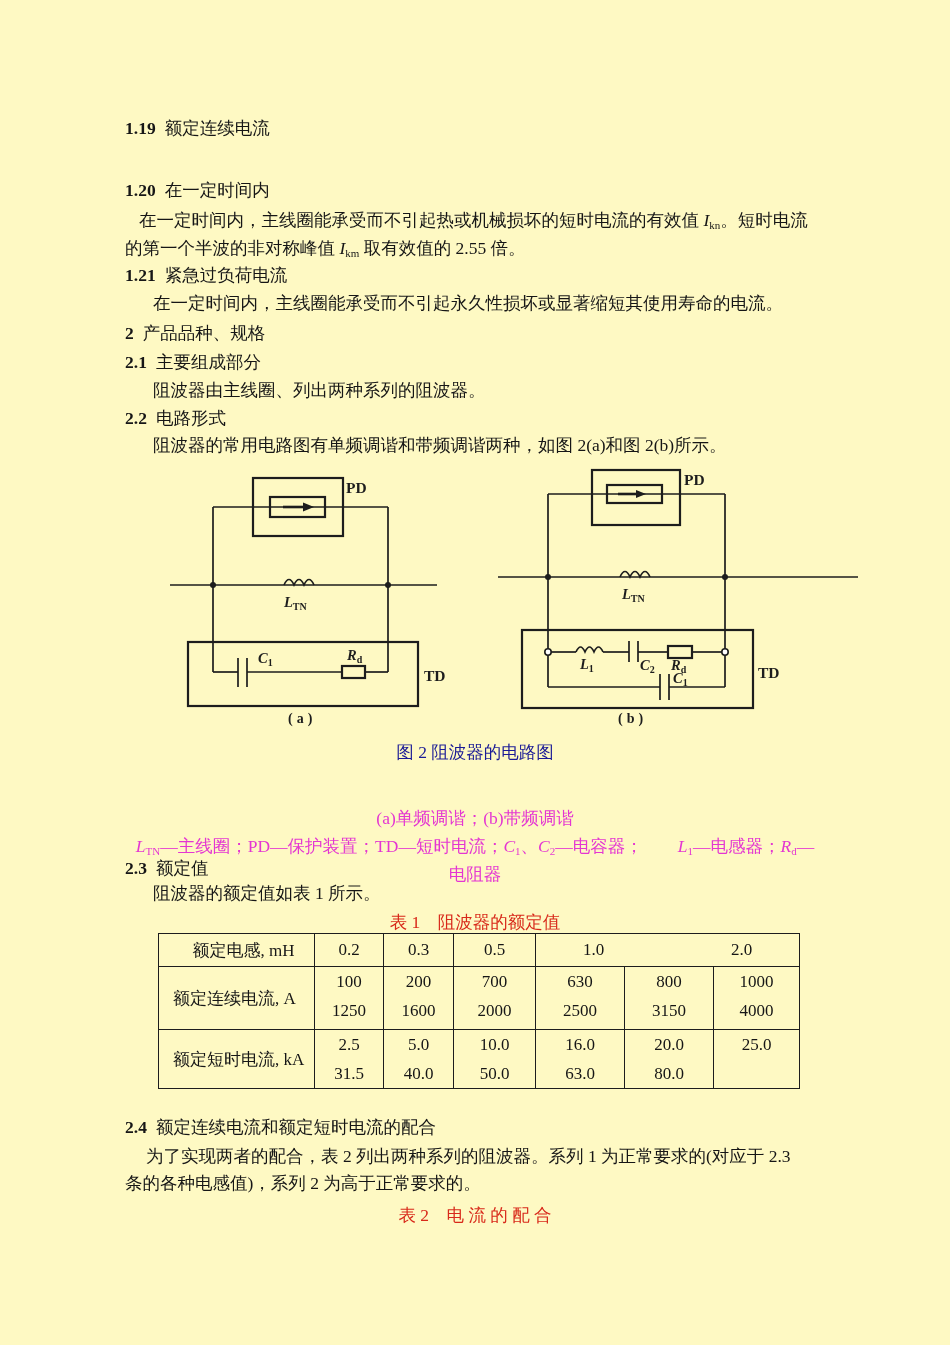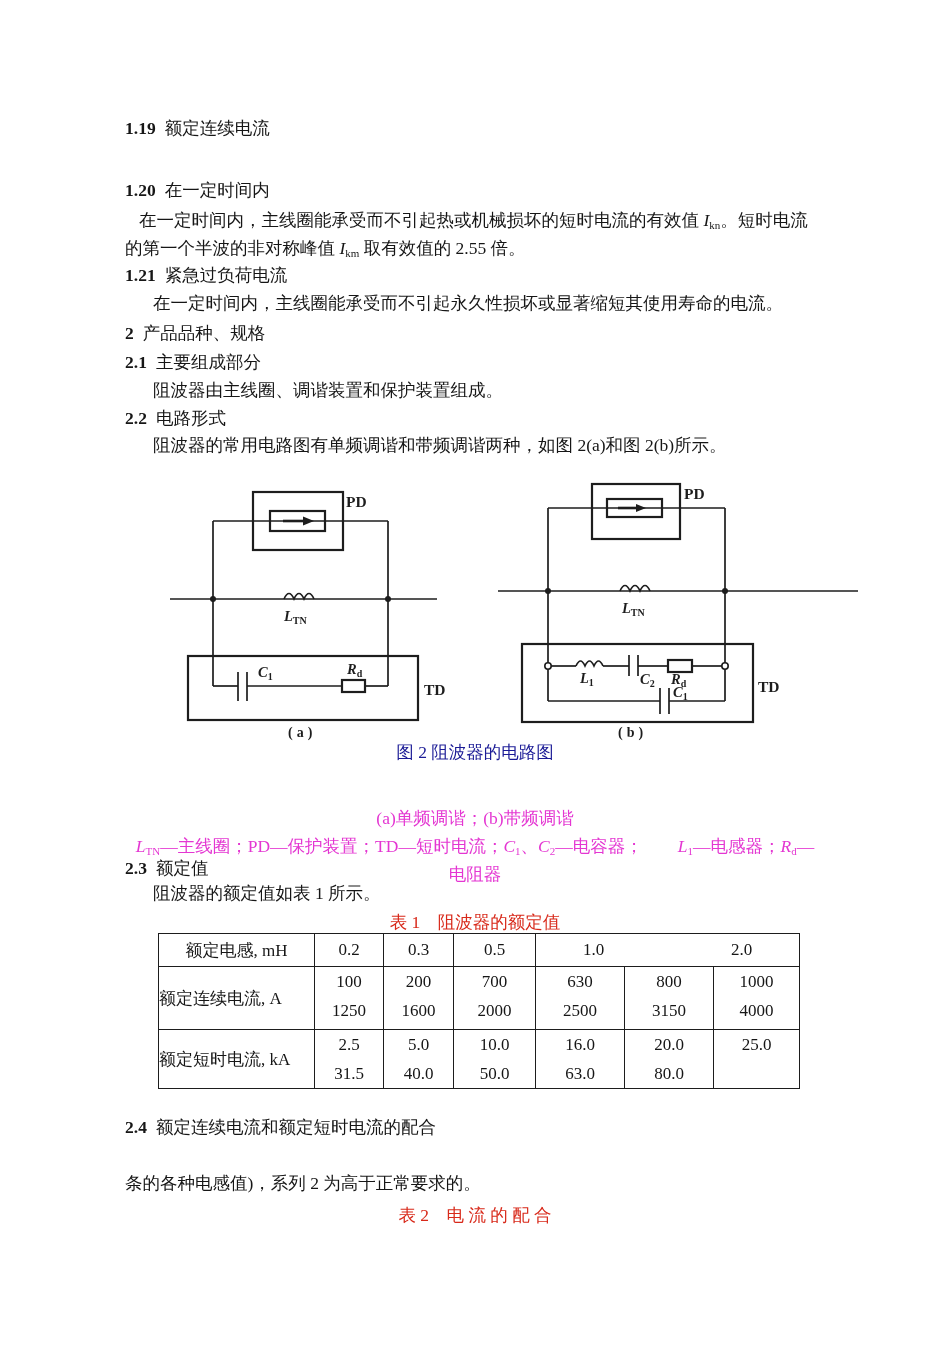--- a/index.html
+++ b/index.html
@@ -1,48 +1,48 @@
 <!DOCTYPE html>
 <html><head>
 <meta charset="utf-8">
 <style>
   html,body{margin:0;padding:0;background:#e8e8e8;}
   .page{
     position:relative;width:950px;height:1345px;margin:0 auto;
-    background:#ffffff;overflow:hidden;
+    background:#fef9c3;overflow:hidden;
     font-family:"Liberation Serif","DejaVu Serif",serif;
     color:#161616;
   }
   .ln{position:absolute;font-size:17.5px;line-height:22px;white-space:nowrap;}
   .ln .num{font-weight:bold;margin-right:9px;}
   .ln i{font-style:italic;}
   .ln sub{font-size:11px;vertical-align:-3px;font-style:normal;}
   .center{left:0;width:950px;text-align:center;}
   .cap-blue{color:#1b1b96;}
   .cap-magenta{color:#e436d2;margin-top:38px;}
   .cap-red{color:#d8291a;}
   
-  .fig{position:absolute;left:0;top:474px;width:768px;height:272px;}
+  .fig{position:absolute;left:0;top:460px;width:768px;height:272px;}
   .fig svg{overflow:visible;display:block;}
   .fig line,.fig path,.fig rect{stroke:#1d1d1d;fill:none;}
   .fig rect{stroke-width:2.2px;}
   .fig line,.fig path{stroke-width:1.7px;}
   .fig .dot{fill:#1d1d1d;stroke:none;}
   .fig .node{fill:#ffffff;stroke:#1d1d1d;stroke-width:1.6px;}
   .fig .arrowhead{fill:#1d1d1d;stroke:none;}
   .fig .arrowline{stroke-width:2.6px;}
   .fig text{fill:#1d1d1d;stroke:none;}
   .box-label{font-weight:bold;font-size:15.5px;}
   .clabel{font-style:italic;font-size:14.5px;font-weight:bold;}
   .clabel .sub{font-style:normal;font-size:10px;font-weight:bold;}
   .ab-label{font-weight:bold;font-size:14px;letter-spacing:4px;}
   
   .t1{position:absolute;left:158px;top:933px;border-collapse:collapse;table-layout:fixed;}
   .t1 td{border:1.5px solid #1d1d1d;font-size:17px;padding:0;}
-  .t1 .lbl{padding-left:0;text-align:left;vertical-align:middle;font-family:Liberation Serif, serif;}
+  .t1 .lbl{padding-left:14px;text-align:left;vertical-align:middle;font-family:Liberation Serif, serif;}
   .t1 .hrow td{height:32px;text-align:center;vertical-align:middle;}
   .t1 .spread{display:flex;justify-content:space-around;gap:33px;}
   .t1 .v{height:100%;}
   .t1 .v div{height:29px;display:flex;align-items:center;justify-content:center;}
   .r2 td{height:62px;}
   .r3 td{height:56px;}
 </style>
 </head>
 <body>
 
@@ -52,21 +52,21 @@
 
   <div class="ln" style="left:125px;top:179px"><span class="num">1.20</span><span>在一定时间内</span></div>
   <div class="ln" style="left:139px;top:209px"><span>在一定时间内，主线圈能承受而不引起热或机械损坏的短时电流的有效值 </span><i>I</i><sub>kn</sub><span>。短时电流</span></div>
   <div class="ln" style="left:125px;top:237px"><span>的第一个半波的非对称峰值 </span><i>I</i><sub>km</sub><span> 取有效值的 2.55 倍。</span></div>
 
   <div class="ln" style="left:125px;top:264px"><span class="num">1.21</span><span>紧急过负荷电流</span></div>
   <div class="ln" style="left:153px;top:292px">在一定时间内，主线圈能承受而不引起永久性损坏或显著缩短其使用寿命的电流。</div>
 
   <div class="ln" style="left:125px;top:322px"><span class="num">2</span><span>产品品种、规格</span></div>
   <div class="ln" style="left:125px;top:351px"><span class="num">2.1</span><span>主要组成部分</span></div>
-  <div class="ln" style="left:153px;top:379px">阻波器由主线圈、调谐装置和保护装置组成。</div>
+  <div class="ln" style="left:153px;top:379px">阻波器由主线圈、列出两种系列的阻波器。</div>
   <div class="ln" style="left:125px;top:407px"><span class="num">2.2</span><span>电路形式</span></div>
   <div class="ln" style="left:153px;top:434px">阻波器的常用电路图有单频调谐和带频调谐两种，如图 2(a)和图 2(b)所示。</div>
 
   <div class="fig">
     <svg width="950" height="272" viewBox="0 460 950 272" xmlns="http://www.w3.org/2000/svg">
 
       <g>
         <g>
           <line x1="213" y1="507" x2="388" y2="507"></line>
           <line x1="213" y1="507" x2="213" y2="672"></line>
@@ -245,16 +245,17 @@
             <div class="v">
               <div>25.0</div>
               <div></div>
             </div>
           </td>
     </tr>
   </tbody>
     </table>
 
   <div class="ln" style="left:125px;top:1116px"><span class="num">2.4</span><span>额定连续电流和额定短时电流的配合</span></div>
+  <div class="ln" style="left:146px;top:1145px">为了实现两者的配合，表 2 列出两种系列的阻波器。系列 1 为正常要求的(对应于 2.3</div>
   <div class="ln" style="left:125px;top:1172px">条的各种电感值)，系列 2 为高于正常要求的。</div>
   <div class="ln center cap-red" style="top:1204px">表 2　电 流 的 配 合</div>
 
 </div>
 
 </body></html>

